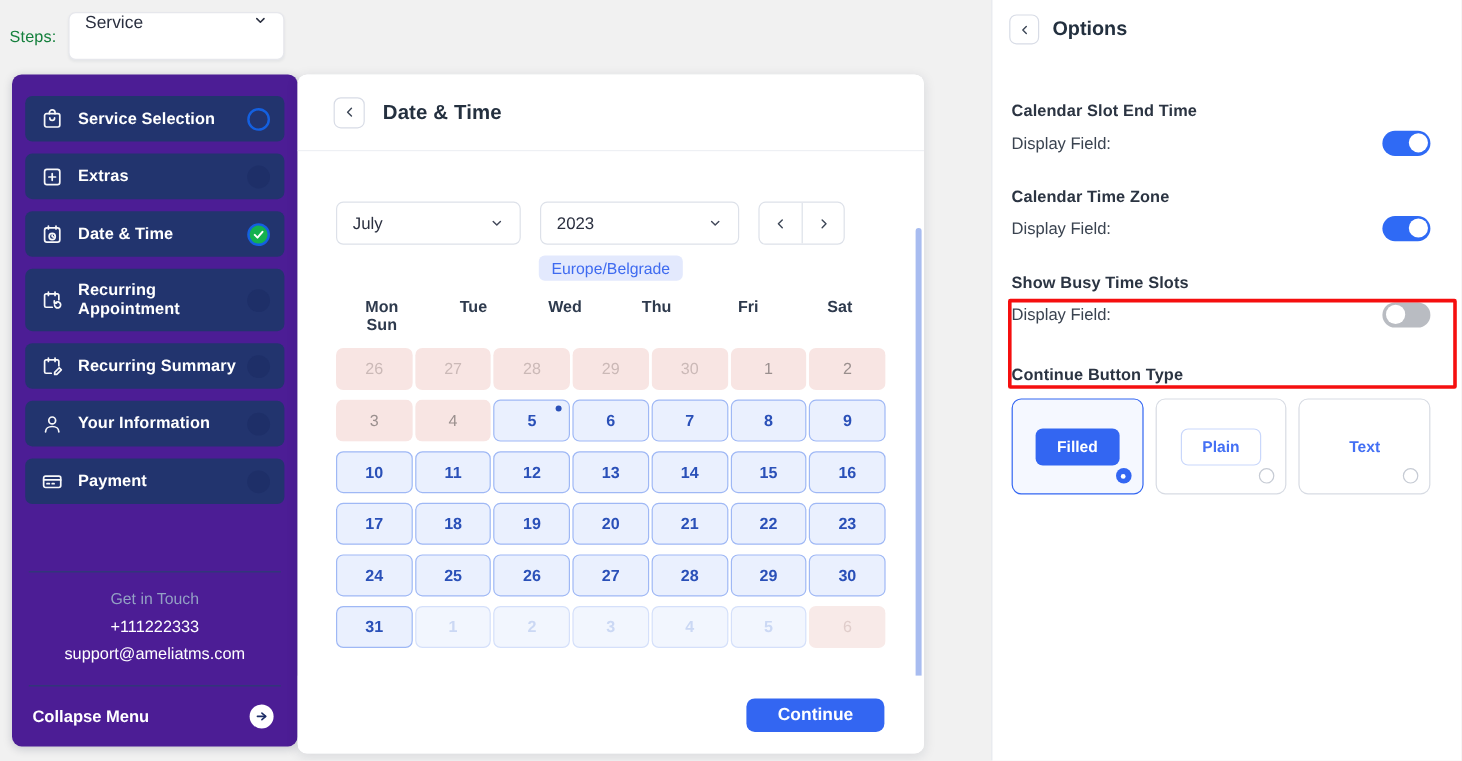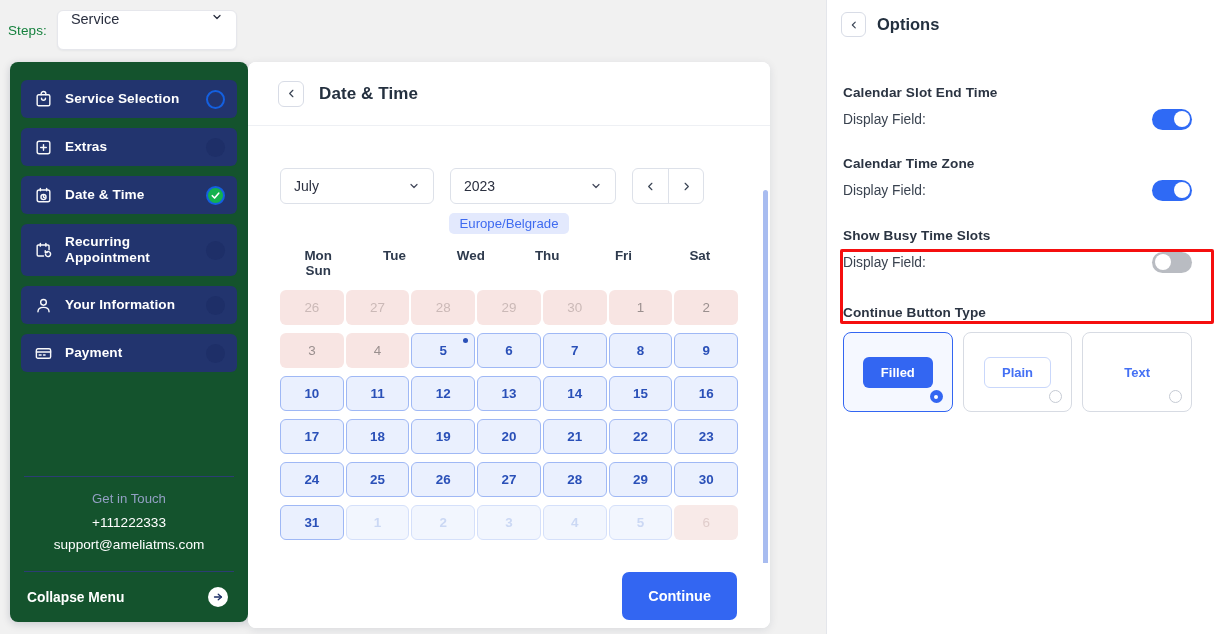--- a/index.html
+++ b/index.html
@@ -39,21 +39,21 @@
     padding: 0 13px;
     font-size: 14.5px; color: #2b3040;
     box-shadow: 0 1px 2px rgba(20,30,60,.05);
   }
   .chev-sm { width: 12px; height: 12px; }
 
   
   #sidebar {
     position: absolute; left: 10px; top: 62px;
     width: 238px; height: 560px;
-    background: #14532d;
+    background: #4c1d95;
     border-radius: 8px;
     overflow: hidden;
     box-shadow: 0 2px 8px rgba(10,20,50,.18);
   }
   .nav-list { padding: 18px 11px 0 11px; }
   .nav-item {
     height: 38px; margin-bottom: 10px;
     background: #22346e;
     border-radius: 6px;
     display: flex; align-items: center;
@@ -192,21 +192,21 @@
     background: #a8bcf0; border-radius: 3px;
   }
 
   .cal-footer {
     position: absolute; left: 0; bottom: 0; width: 522px; height: 65px;
     background: #fff; display: flex; align-items: center; justify-content: flex-end;
     padding-right: 33px;
   }
   .continue-btn {
     background: #3366f2; color: #fff; font-size: 14.5px; font-weight: bold;
-    border: none; border-radius: 7px; padding: 0 26px; height: 48px;
+    border: none; border-radius: 7px; padding: 0 26px; height: 28px;
     display: flex; align-items: center; justify-content: center;
   }
 
   
   #options-panel {
     position: absolute; left: 826px; top: 0;
     width: 392px; height: 634px;
     background: #ffffff;
     border-left: 1px solid #e4e6eb;
   }
@@ -349,20 +349,30 @@
             <path d="M19 11V6.5A1.5 1.5 0 0 0 17.5 5H5.5A1.5 1.5 0 0 0 4 6.5v11A1.5 1.5 0 0 0 5.5 19H12"></path>
             <line x1="8" y1="3" x2="8" y2="6.5"></line>
             <line x1="15" y1="3" x2="15" y2="6.5"></line>
             <path d="M14.5 16.5a3.2 3.2 0 1 0 1.1-2.4"></path>
             <polyline points="14.2 12.2 14.2 14.6 16.6 14.6"></polyline>
           </svg>
           <span class="nav-label">Recurring Appointment</span>
           <span class="nav-dot"></span>
         </div>
 
+        <div class="nav-item">
+          <svg class="nav-icon" viewBox="0 0 24 24" fill="none" stroke="#fff" stroke-width="1.8" stroke-linecap="round" stroke-linejoin="round">
+            <path d="M19 11V6.5A1.5 1.5 0 0 0 17.5 5H5.5A1.5 1.5 0 0 0 4 6.5v11A1.5 1.5 0 0 0 5.5 19H11"></path>
+            <line x1="8" y1="3" x2="8" y2="6.5"></line>
+            <line x1="15" y1="3" x2="15" y2="6.5"></line>
+            <path d="M19.4 13.2 14.6 18v2.2h2.2l4.8-4.8z"></path>
+          </svg>
+          <span class="nav-label">Recurring Summary</span>
+          <span class="nav-dot"></span>
+        </div>
 
         <div class="nav-item">
           <svg class="nav-icon" viewBox="0 0 24 24" fill="none" stroke="#fff" stroke-width="1.8" stroke-linecap="round" stroke-linejoin="round">
             <circle cx="12" cy="8" r="3.6"></circle>
             <path d="M5 20c0-3.6 3.1-5.6 7-5.6s7 2 7 5.6"></path>
           </svg>
           <span class="nav-label">Your Information</span>
           <span class="nav-dot"></span>
         </div>
 

